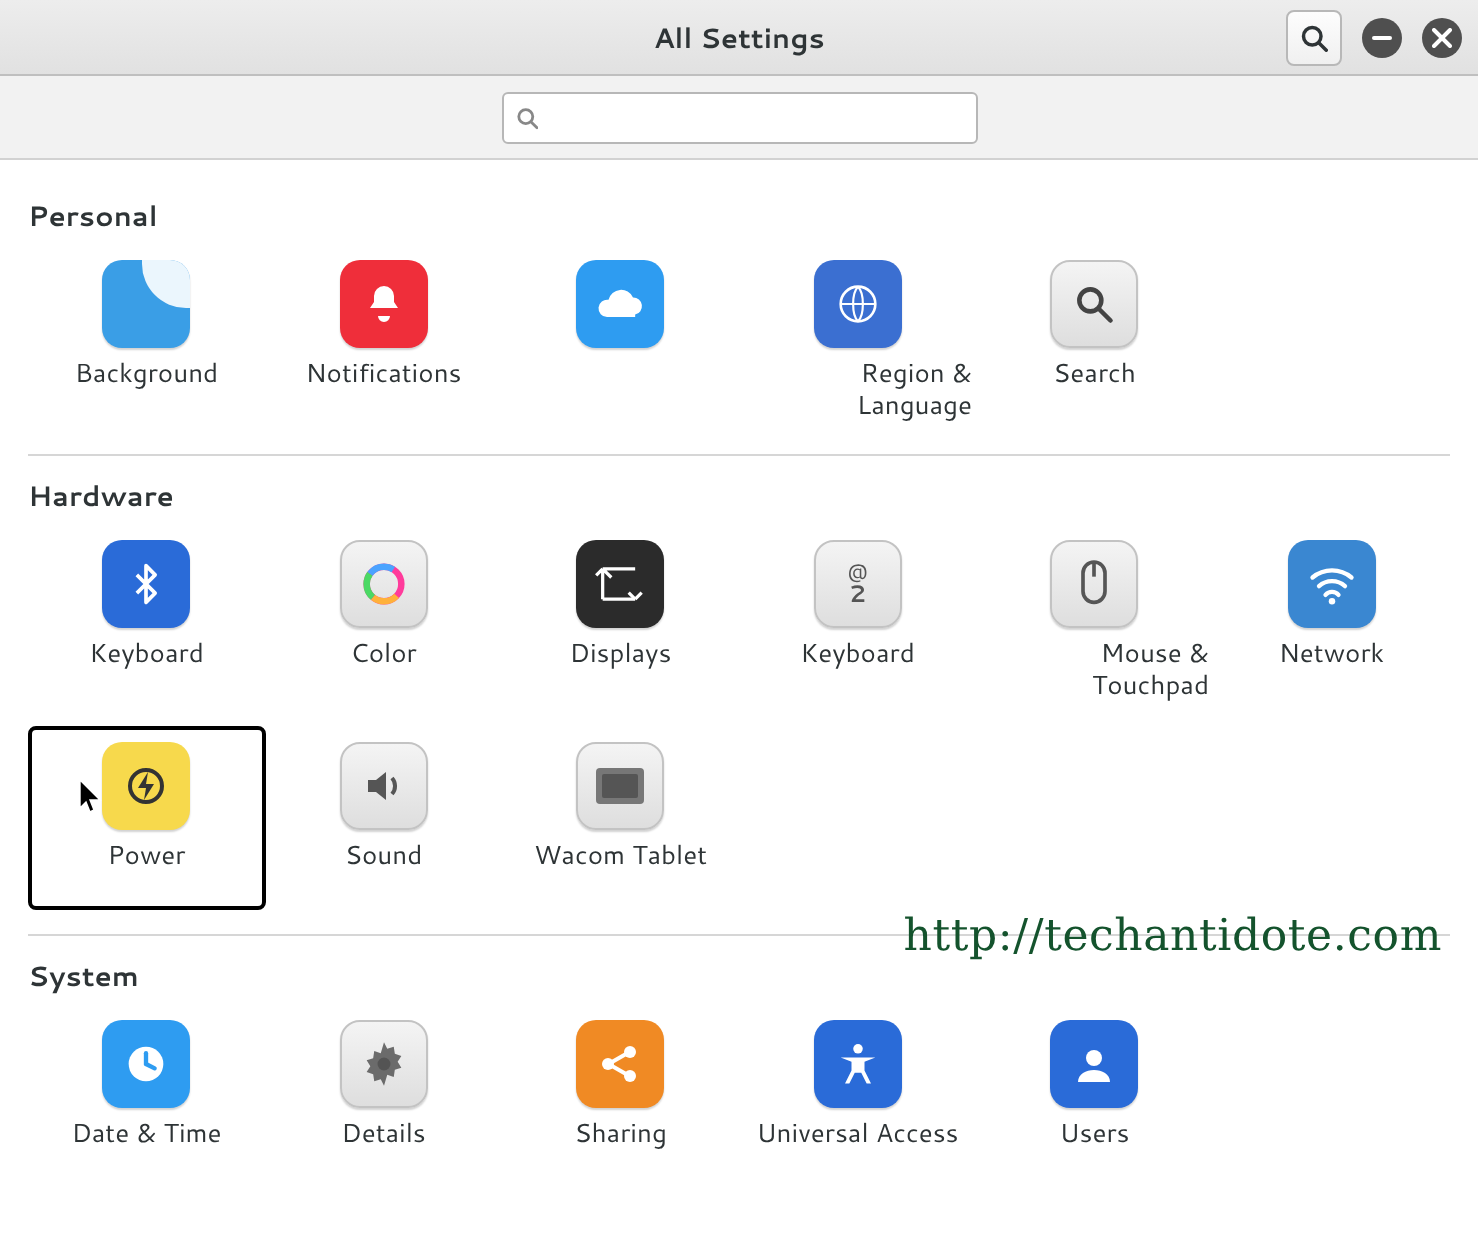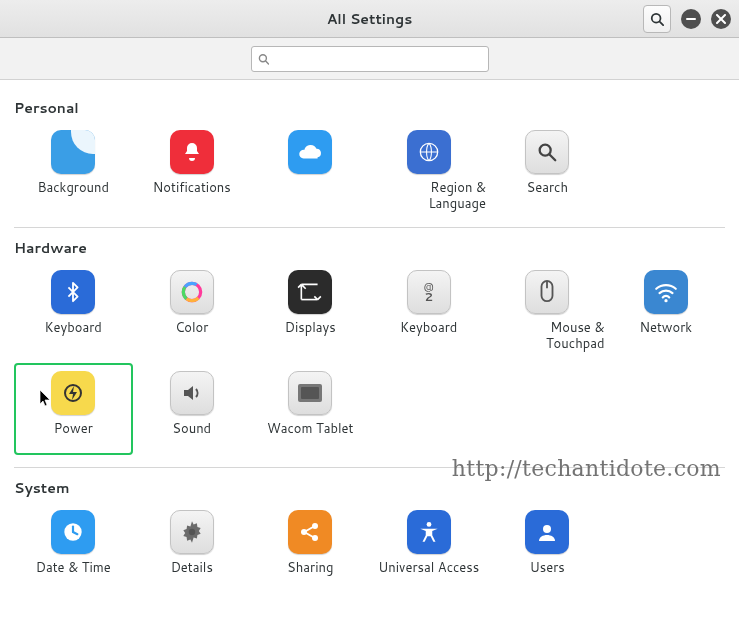--- a/index.html
+++ b/index.html
@@ -102,21 +102,21 @@
     padding: 8px 2px 4px 2px;
     border-radius: 4px;
     text-align: center;
     cursor: pointer;
     font-size: 13px;
     line-height: 1.2;
     color: #2e3436;
     position: relative;
   }
   .item.highlight {
-    border: 2px solid #22c55e;
+    border: 2px solid #000000;
     padding: 6px 0px 2px 0px;
   }
   .icon {
     width: 44px; height: 44px;
     border-radius: 10px;
     display: flex; align-items: center; justify-content: center;
     margin-bottom: 6px;
     box-shadow: 0 1px 1px rgba(0,0,0,0.18);
   }
   .label { min-height: 30px; text-align: right; }
@@ -125,21 +125,21 @@
     border: none;
     border-top: 1px solid #d6d6d6;
     margin: 12px 0 4px 0;
   }
 
   .watermark {
     position: absolute;
     right: 18px;
     top: 376px;
     font-size: 22px;
-    color: #737373;
+    color: #14532d;
     font-family: "DejaVu Serif", Georgia, serif;
     letter-spacing: 0.3px;
     pointer-events: none;
   }
   .cursor{
     position:absolute; left:23px; top:24px; pointer-events:none;
   }
 </style>
 </head>
 <body>

